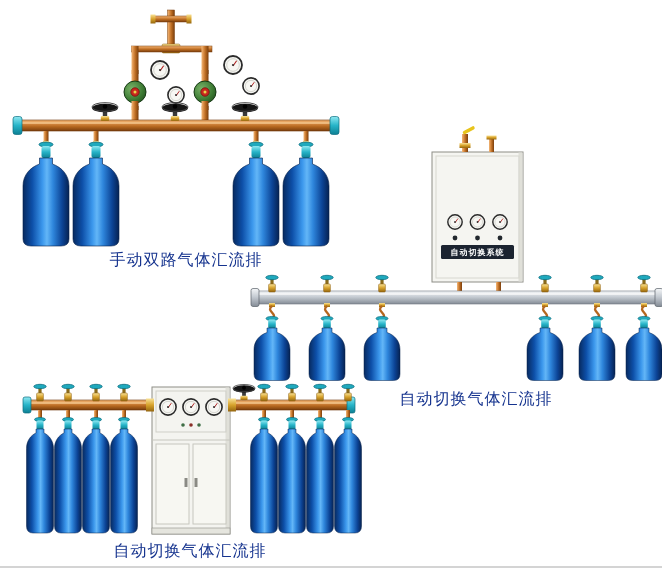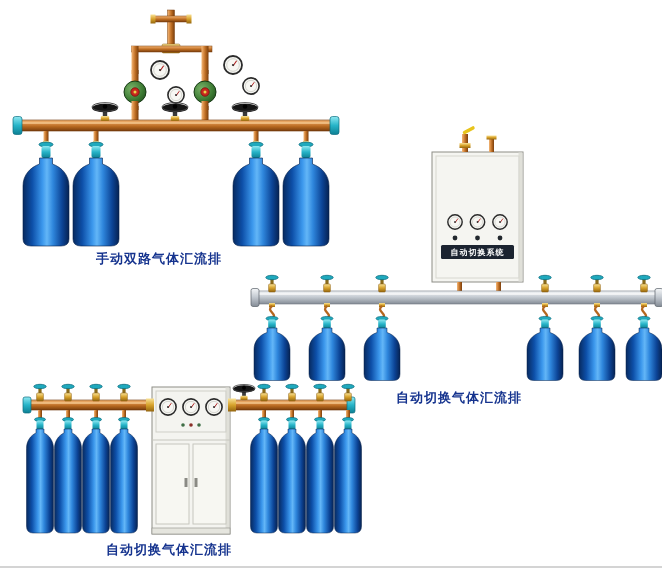--- a/index.html
+++ b/index.html
@@ -1,19 +1,19 @@
 <!DOCTYPE html>
 <html><head>
 <meta charset="utf-8">
 <style>
   html,body{margin:0;padding:0;background:#fff;}
   body{font-family:"Liberation Sans", sans-serif;}
   .page{position:relative;width:662px;height:572px;background:#ffffff;overflow:hidden;}
   .page svg{position:absolute;left:0;top:0;}
-  .caption{position:absolute;font-size:13px;font-weight:bold;color:#15338e;letter-spacing:1px;white-space:nowrap;}
+  .caption{position:absolute;text-align:center;font-size:16px;font-weight:normal;color:#15338e;letter-spacing:1px;white-space:nowrap;}
   #cap1{left:96px;top:250px;width:180px;}
   #cap2{left:396px;top:389px;width:160px;}
   #cap3{left:106px;top:541px;width:168px;}
   .bottom-rule{position:absolute;left:0;top:566px;width:662px;height:2px;background:#d4d4d4;}
 </style>
 </head>
 <body>
 
 <div class="page">
 

